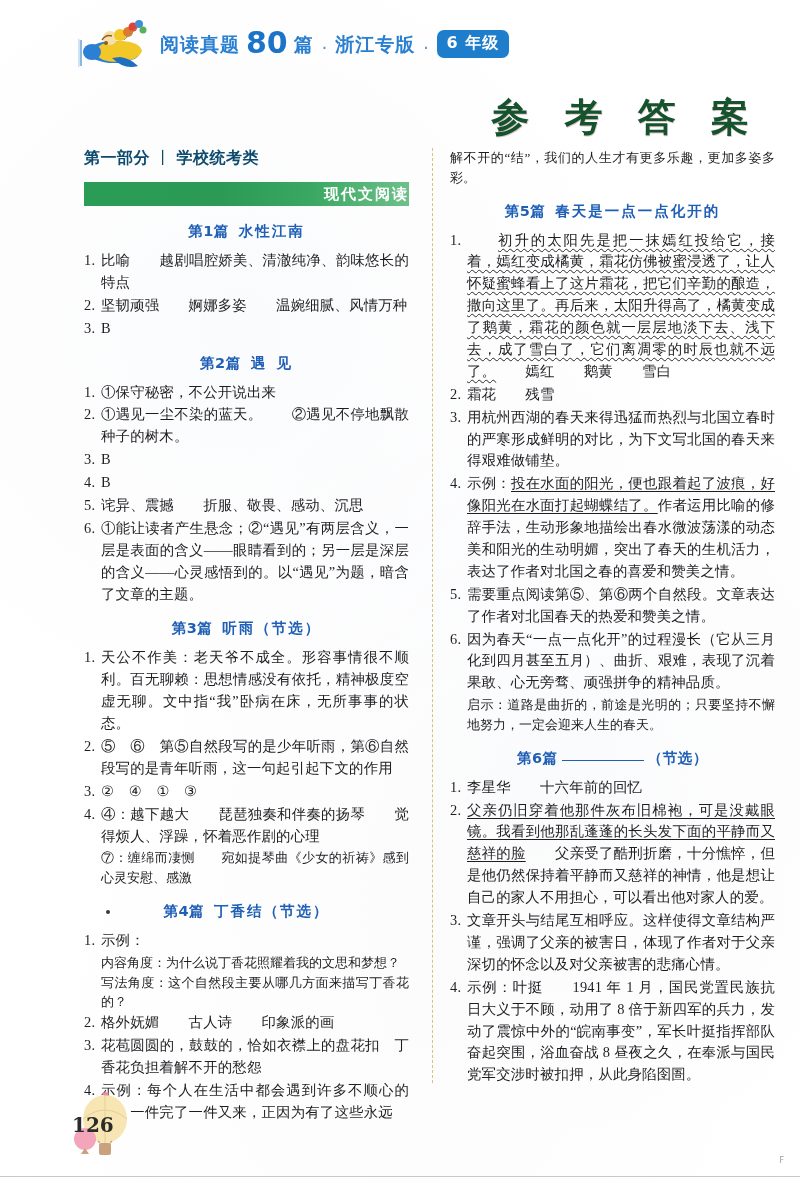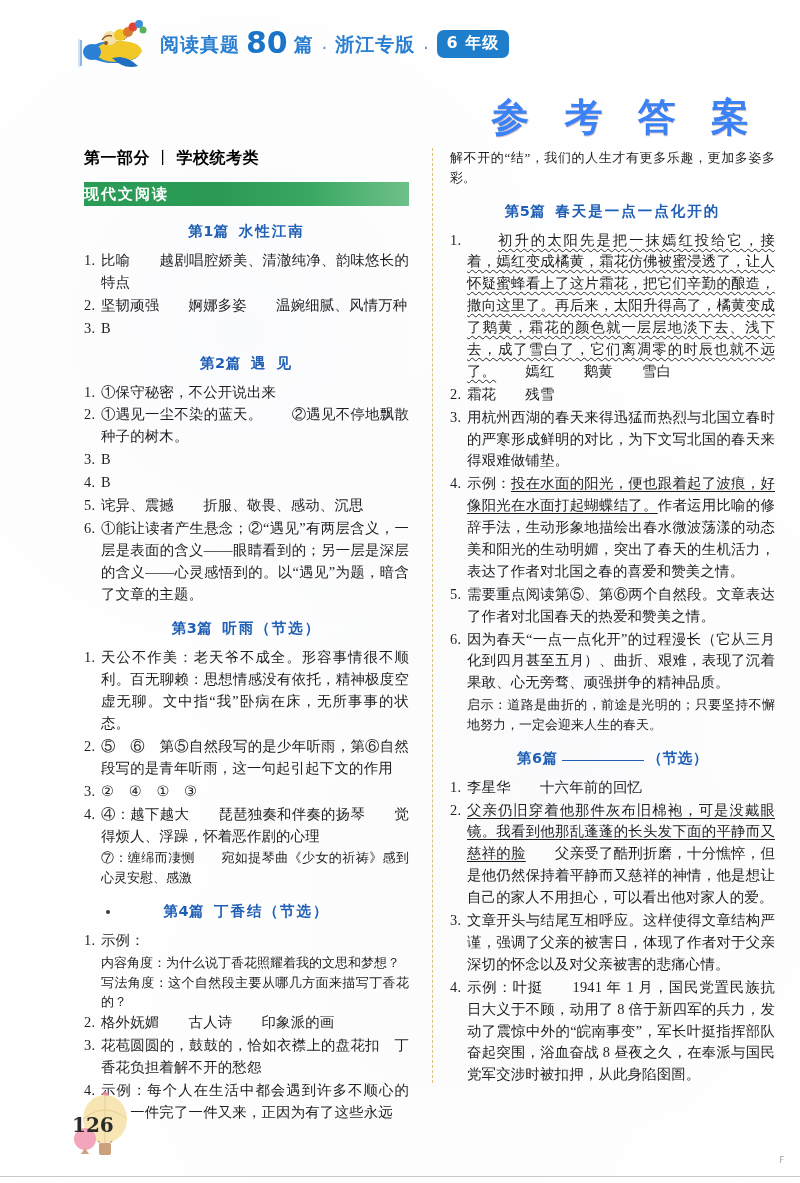--- a/index.html
+++ b/index.html
@@ -85,21 +85,21 @@
   }
 
   
   .main-title {
     position: absolute;
     right: 40px;
     top: 92px;
     font-family: "DejaVu Serif", "Liberation Serif", serif;
     font-weight: bold;
     font-size: 38px;
-    color: #3b82f6;
+    color: #14532d;
     letter-spacing: 11px;
     text-shadow: 0.6px 0.6px 0 rgba(120,20,15,0.25);
   }
 
   
   .body-area {
     position: absolute;
     left: 0;
     top: 148px;
     width: 800px;
@@ -120,33 +120,33 @@
     width: 0;
     height: 935px;
     border-left: 1.3px dashed #d8c178;
   }
 
   
   .part-heading {
     font-family: "DejaVu Sans", "Liberation Sans", sans-serif;
     font-weight: bold;
     font-size: 16px;
-    color: #000000;
+    color: #0c4a6e;
     letter-spacing: 0.5px;
     margin: 0 0 13px 0;
   }
   .part-heading .bar { margin: 0 5px; font-weight: normal; }
 
   
   .banner {
     height: 24px;
     background: linear-gradient(to right, #2b9c56 0%, #2a9a55 42%, #3aa862 70%, #6ec08a 100%);
     display: flex;
     align-items: center;
-    justify-content: flex-start;
+    justify-content: flex-end;
     margin-bottom: 16px;
   }
   .banner-text {
     font-family: "DejaVu Sans", "Liberation Sans", sans-serif;
     font-weight: bold;
     font-size: 15px;
     color: #ffffff;
     letter-spacing: 2px;
   }
 

